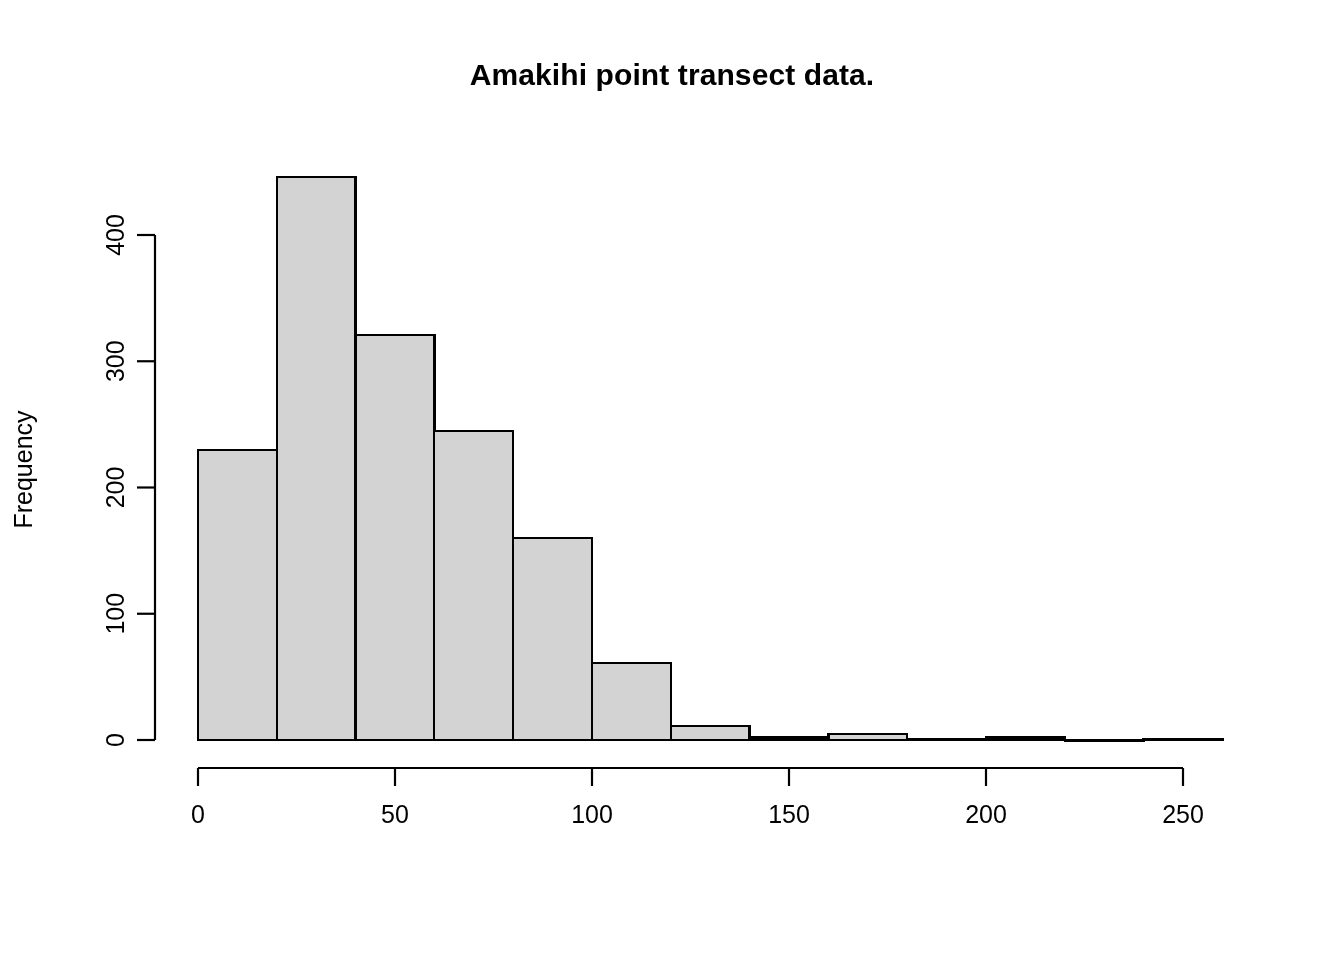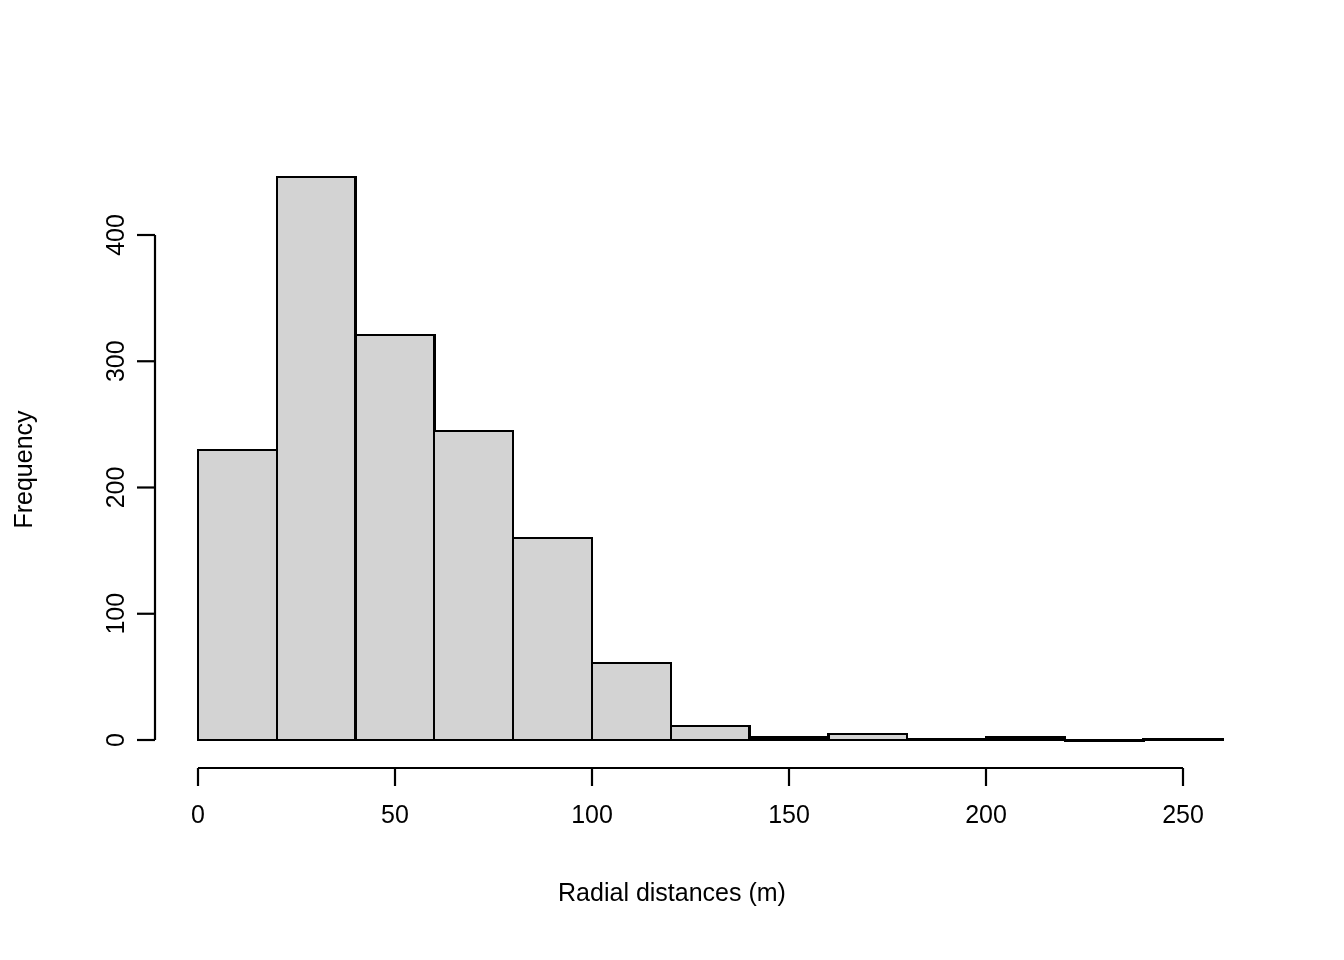--- a/index.html
+++ b/index.html
@@ -79,20 +79,21 @@
     stroke: #000000;
     stroke-width: 2.2;
     shape-rendering: crispEdges;
   }
 </style>
 </head>
 <body>
 
 <div id="plot-root">
 
+  <div class="chart-title">Amakihi point transect data.</div>
 
   <svg id="canvas" width="1344" height="960">
     <g id="bars-group">
         <rect class="bar-rect" x="198" y="449.625" width="78.80000000000001" height="290.375"></rect>
         <rect class="bar-rect" x="276.8" y="176.92500000000007" width="78.80000000000001" height="563.0749999999999"></rect>
         <rect class="bar-rect" x="355.6" y="334.7375" width="78.79999999999995" height="405.2625"></rect>
         <rect class="bar-rect" x="434.4" y="430.6875" width="78.80000000000007" height="309.3125"></rect>
         <rect class="bar-rect" x="513.2" y="538" width="78.79999999999995" height="202"></rect>
         <rect class="bar-rect" x="592" y="662.9875" width="78.79999999999995" height="77.0125"></rect>
         <rect class="bar-rect" x="670.8" y="726.1125" width="78.80000000000007" height="13.8875"></rect>
@@ -126,17 +127,16 @@
         <text class="tick-label-y" x="115" y="613.75" dominant-baseline="central" transform="rotate(-90 115 613.75)">100</text>
         <path class="axis-line" d="M 155 487.5 L 137 487.5"></path>
         <text class="tick-label-y" x="115" y="487.5" dominant-baseline="central" transform="rotate(-90 115 487.5)">200</text>
         <path class="axis-line" d="M 155 361.25 L 137 361.25"></path>
         <text class="tick-label-y" x="115" y="361.25" dominant-baseline="central" transform="rotate(-90 115 361.25)">300</text>
         <path class="axis-line" d="M 155 235 L 137 235"></path>
         <text class="tick-label-y" x="115" y="235" dominant-baseline="central" transform="rotate(-90 115 235)">400</text>
       </g>
   </svg>
 
-  <div class="xlab">Radial distances (m)</div>
 
   <div class="ylab">Frequency</div>
 
 </div>
 
 </body></html>

